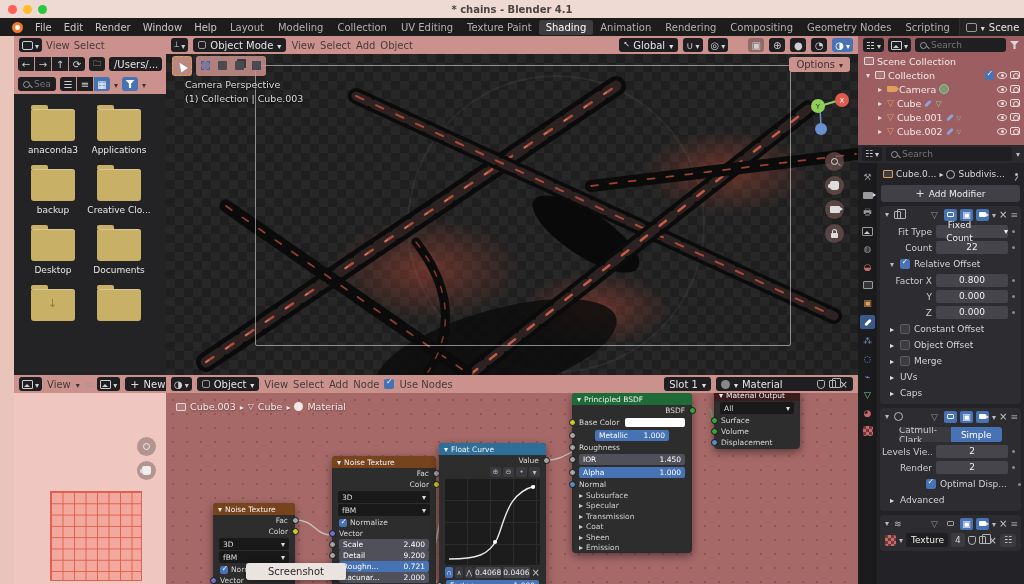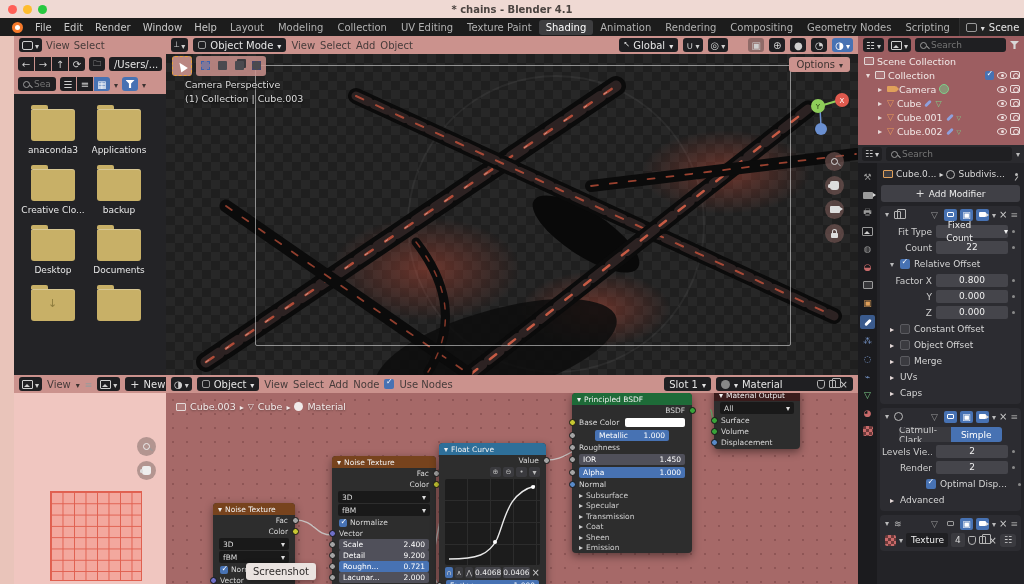--- a/index.html
+++ b/index.html
@@ -144,21 +144,21 @@
 .nslider.full{background:#4772b3}
 .nswatch{flex:1;height:9px;background:#fff;border-radius:2px;margin-left:3px}
 .ncollapse{display:flex;align-items:center;gap:3px;height:10.5px;padding:0 7px;color:#cfcfcf}
 .graph{position:relative;height:86px;margin:1px 6px;background:#1c1c1c;border-radius:2px;overflow:hidden;background-image:linear-gradient(#2c2c2c 1px,transparent 1px),linear-gradient(90deg,#2c2c2c 1px,transparent 1px);background-size:23px 22px;background-position:-1px -1px}
 .gtool{display:flex;justify-content:flex-end;gap:2px;padding:0 6px;height:12px;align-items:center}
 .gt{width:11px;height:10px;background:#3a3a3e;border-radius:2px;display:flex;align-items:center;justify-content:center;color:#bbb;font-size:7px}
 .hrow{display:flex;align-items:center;gap:2px;height:13px;padding:0 6px}
 .hbtn{width:12px;height:11px;background:#3a3a3e;border-radius:2px;display:flex;align-items:center;justify-content:center;color:#ccc;font-size:7px}
 .hbtn.on{background:#4772b3}
 .hval{flex:1;background:#45454b;border-radius:2px;height:11px;display:flex;align-items:center;justify-content:center;color:#eee}
-.tooltip{position:absolute;background:#eae3e0;color:#2d2a29;border-radius:3px;padding:3px 7px;font-size:10px;box-shadow:0 2px 6px rgba(0,0,0,.35);z-index:30}
+.tooltip{position:absolute;background:#eae3e0;color:#2d2a29;border-radius:3px;padding:3px 22px;font-size:10px;box-shadow:0 2px 6px rgba(0,0,0,.35);z-index:30}
 
 .ie{left:14px;top:375px;width:152px;height:209px;overflow:hidden}
 .ie-content{position:relative;width:152px;height:191px;background:#f0c6c0;overflow:hidden}
 .iegrid{position:absolute;left:36px;top:98px;width:92px;height:90px;background:#f3a89e;background-image:linear-gradient(#e06050 1px,transparent 1px),linear-gradient(90deg,#e06050 1px,transparent 1px);background-size:11.5px 11.3px;border:1px solid #e06050}
 .iebtn{position:absolute;right:10px;width:19px;height:19px;border-radius:50%;background:rgba(105,88,86,.45);display:flex;align-items:center;justify-content:center}
 .mini-img{width:11px;height:9px;border:1px solid #cfcfcf;border-radius:1px;position:relative;flex:none}
 .mini-img::after{content:"";position:absolute;left:1px;bottom:1px;border-left:3px solid transparent;border-right:3px solid transparent;border-bottom:3px solid #cfcfcf}
 </style>
 </head>
 <body>
@@ -244,25 +244,25 @@
     <div class="fitem">
         <span class="fold"></span>
         <span class="flabel">anaconda3</span>
       </div>
     <div class="fitem">
         <span class="fold"></span>
         <span class="flabel">Applications</span>
       </div>
     <div class="fitem">
         <span class="fold"></span>
-        <span class="flabel">Creative Clo...</span>
+        <span class="flabel">backup</span>
       </div>
     <div class="fitem">
         <span class="fold"></span>
-        <span class="flabel">backup</span>
+        <span class="flabel">Creative Clo...</span>
       </div>
     <div class="fitem">
         <span class="fold"></span>
         <span class="flabel">Desktop</span>
       </div>
     <div class="fitem">
         <span class="fold"></span>
         <span class="flabel">Documents</span>
       </div>
     <div class="fitem">

